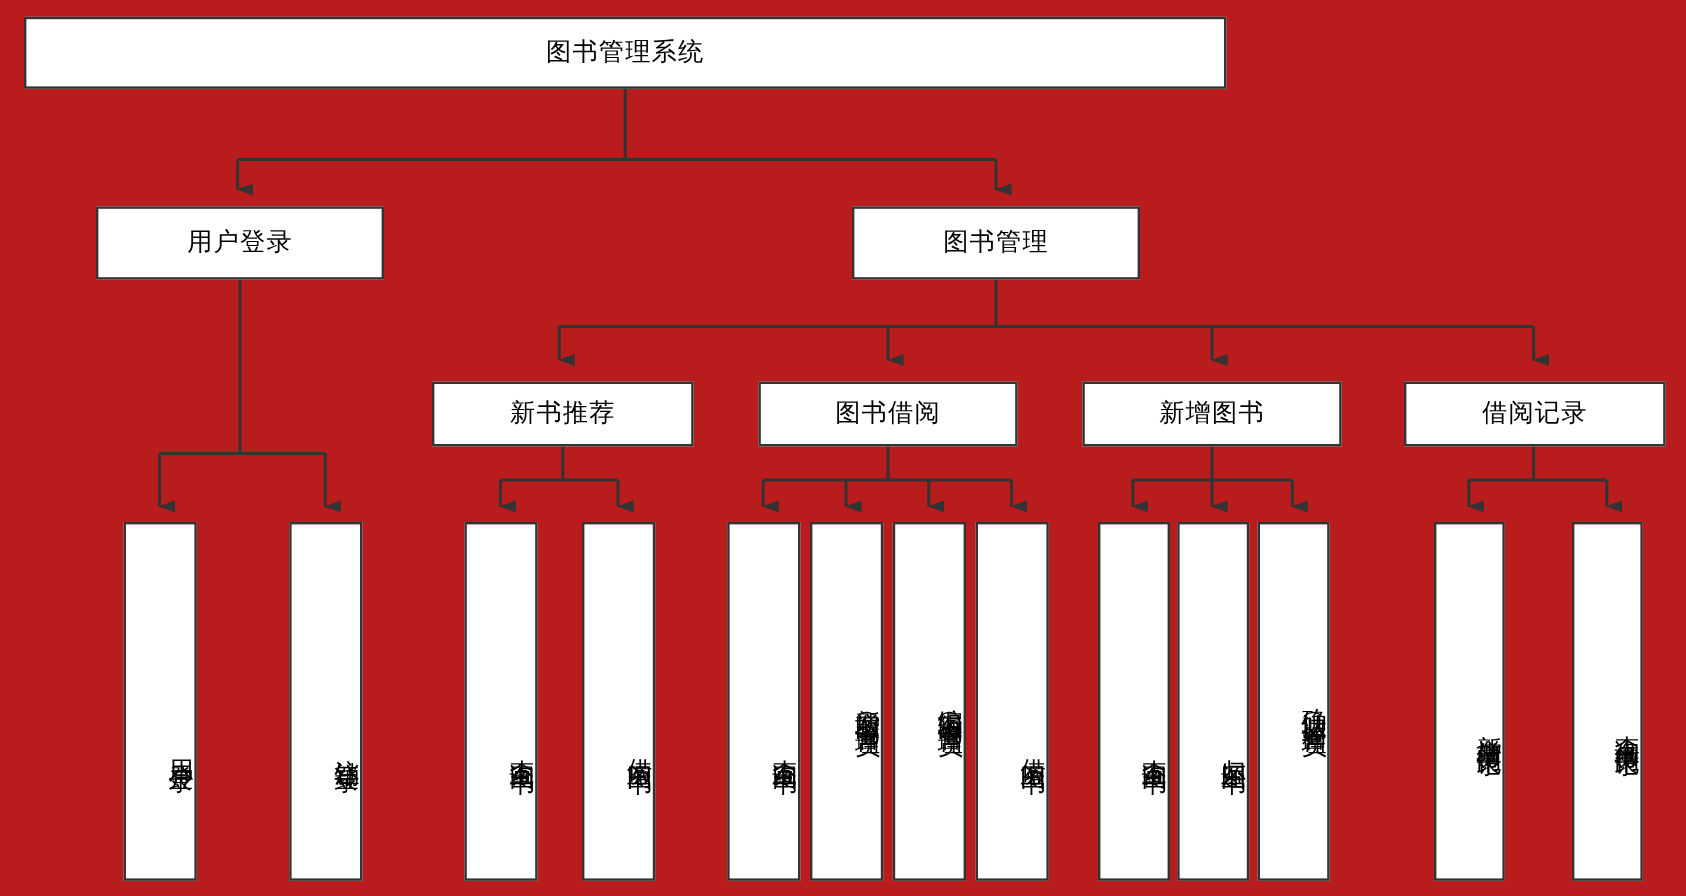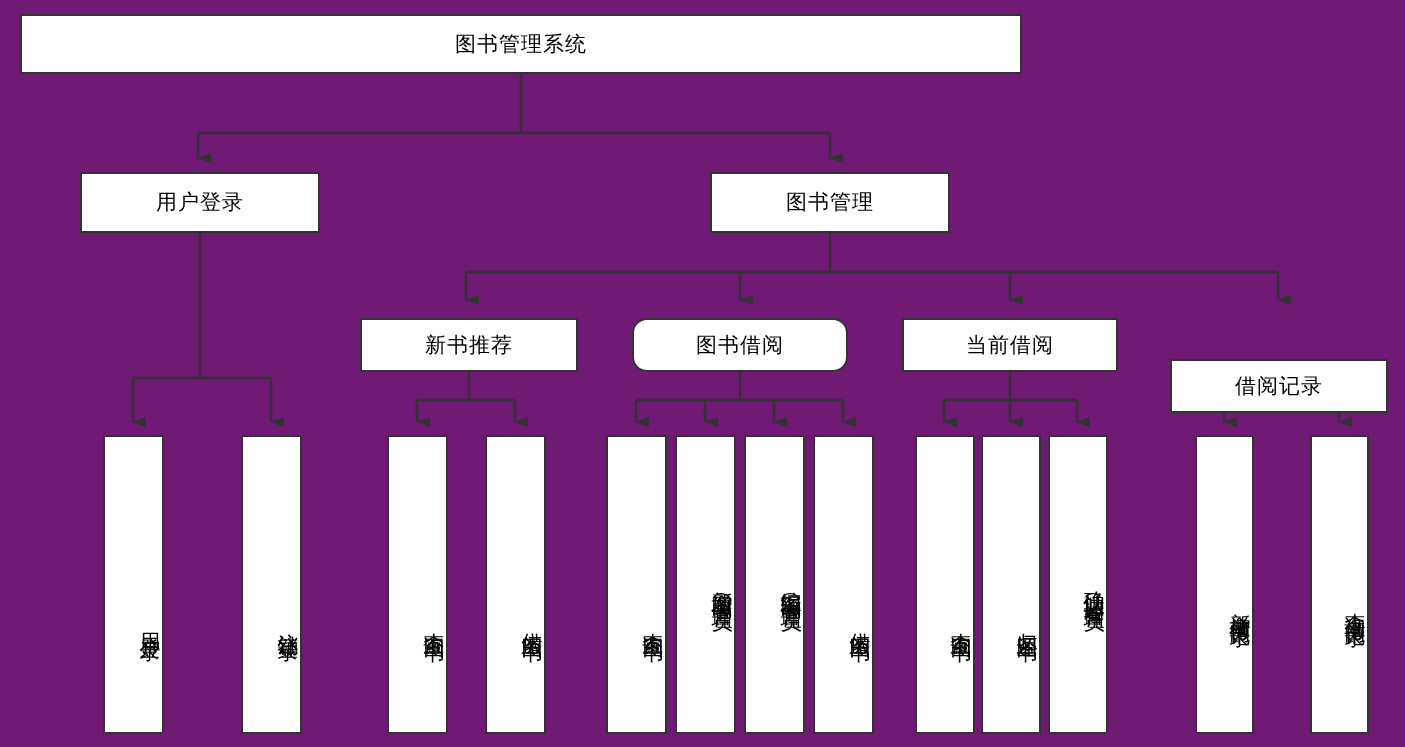--- a/index.html
+++ b/index.html
@@ -8,21 +8,21 @@
     padding: 0;
     background: #ffffff;
   }
   body {
     font-family: "Liberation Sans", "DejaVu Sans", sans-serif;
   }
   #canvas {
     position: relative;
     width: 1405px;
     height: 747px;
-    background: #701a75;
+    background: #b91c1c;
     overflow: hidden;
   }
   #edges {
     position: absolute;
     left: 0;
     top: 0;
     width: 1405px;
     height: 747px;
     pointer-events: none;
   }
@@ -130,27 +130,27 @@
   <div class="node horiz" style="left:80px; top:172px; width:240px; height:61px;">
     <span>用户登录</span>
   </div>
   <div class="node horiz" style="left:360px; top:318px; width:218px; height:54px;">
     <span>新书推荐</span>
   </div>
 
   <div class="node horiz" style="left:710px; top:172px; width:240px; height:61px;">
     <span>图书管理</span>
   </div>
-  <div class="node horiz" style="left:632px; top:318px; width:216px; height:54px;border-radius:15px;">
+  <div class="node horiz" style="left:632px; top:318px; width:216px; height:54px;">
     <span>图书借阅</span>
   </div>
   <div class="node horiz" style="left:902px; top:318px; width:216px; height:54px;">
-    <span>当前借阅</span>
+    <span>新增图书</span>
   </div>
-  <div class="node horiz" style="left:1170px; top:318px; width:218px; height:54px;margin-top:41px;">
+  <div class="node horiz" style="left:1170px; top:318px; width:218px; height:54px;">
     <span>借阅记录</span>
   </div>
 
   <div class="node vert" style="left:103px; top:435px; width:61px; height:299px; padding-top:75px;">
     <span>用户登录</span>
   </div>
   <div class="node vert" style="left:241px; top:435px; width:61px; height:299px; padding-top:75px;">
     <span>注销登录</span>
   </div>
 

